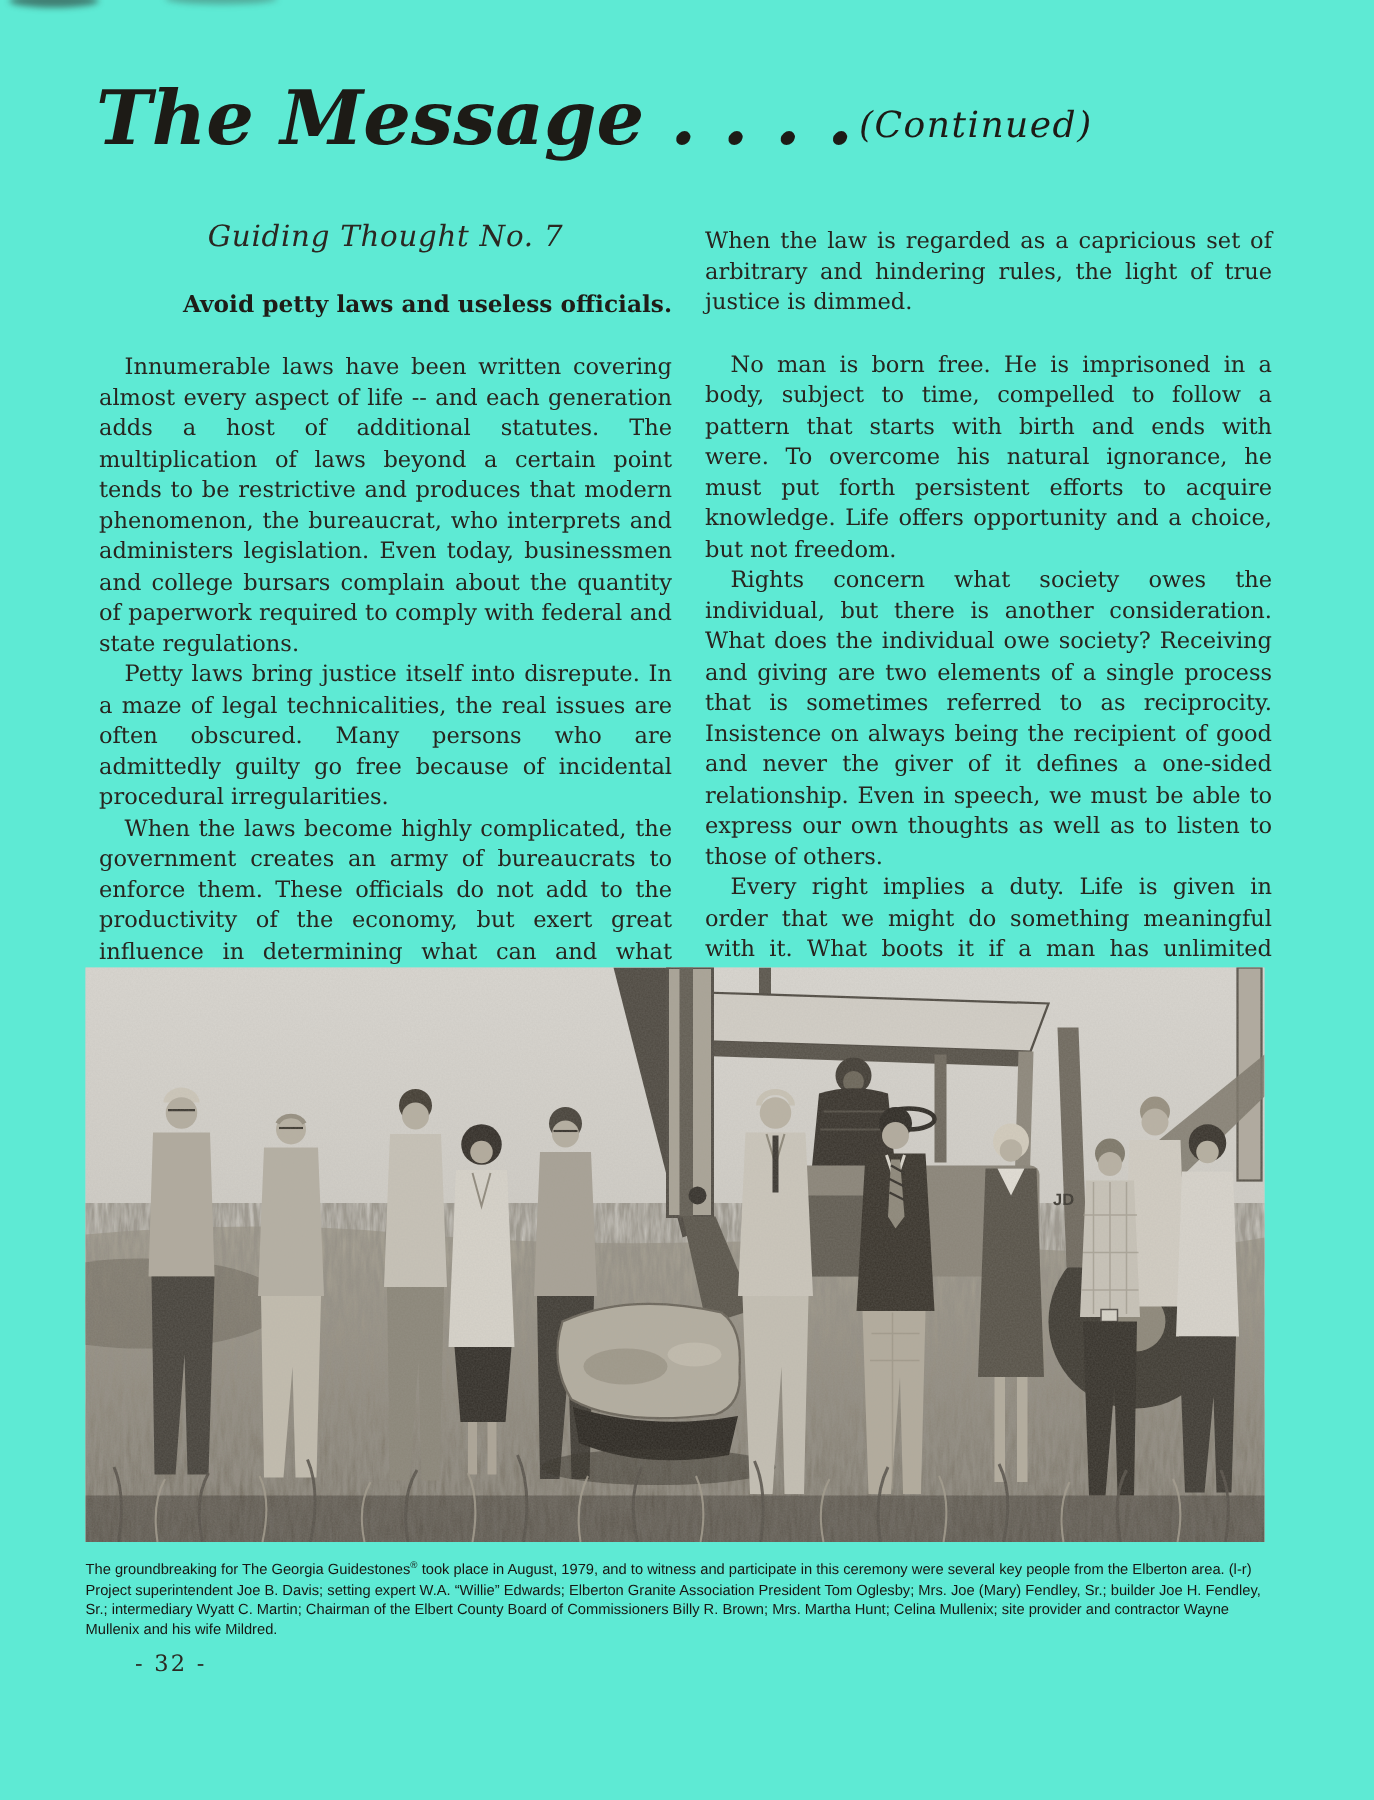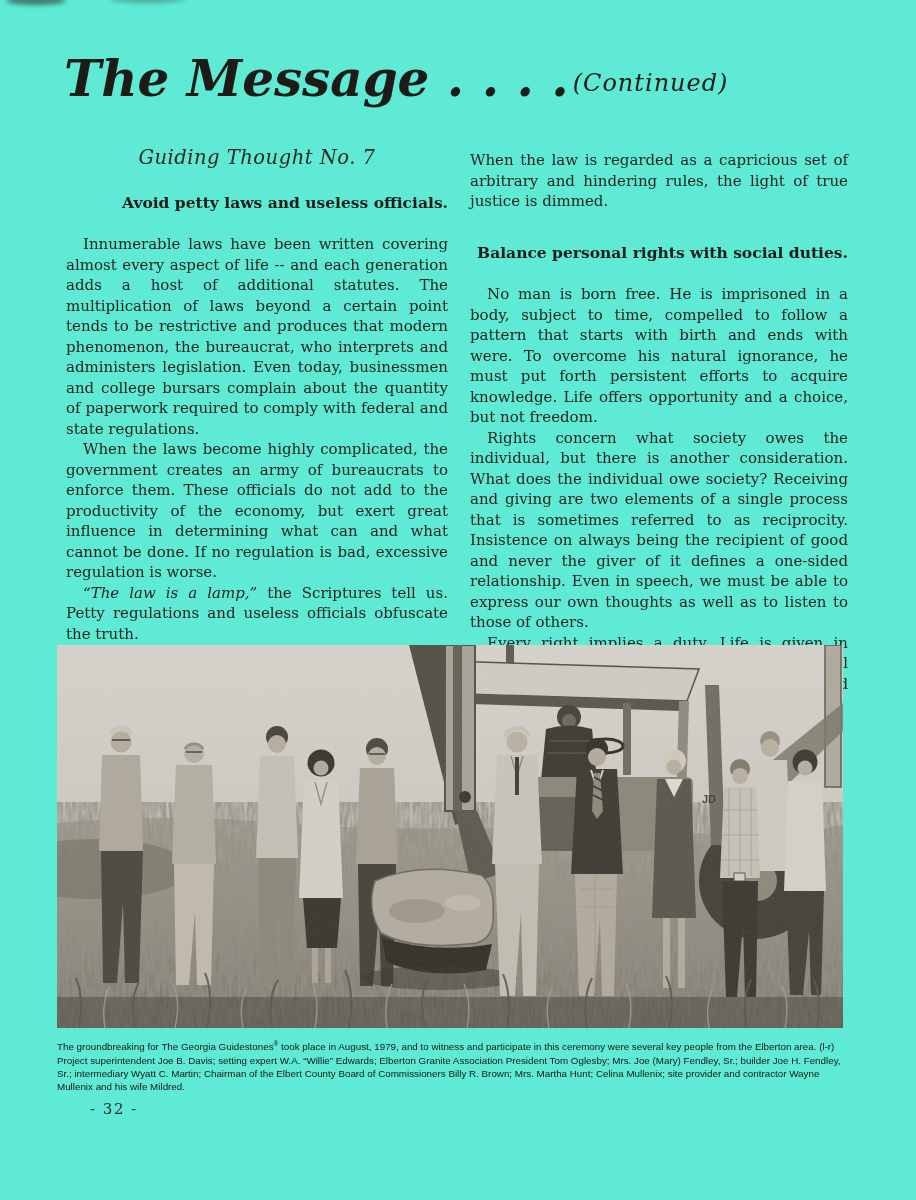--- a/index.html
+++ b/index.html
@@ -29,21 +29,21 @@
   .col-left{left:66px;}
   .col-right{left:470px;width:378px;top:150px;}
 
   .gt-heading{
     margin:0 0 24px 0;font-size:19.5px;font-weight:400;font-style:italic;
     letter-spacing:.5px;text-align:center;color:#2b2822;
   }
   .gt-sub{margin:0 0 21px 0;font-size:15.5px;font-weight:700;text-align:right;color:#1f1d18;}
   p.body{margin:0;text-indent:17px;}
   p.noindent{text-indent:0;}
-  p.continuation{margin-bottom:31px;}
+  p.continuation{margin-bottom:21px;}
   .col-right .gt-heading{margin-bottom:23px;}
   em.scripture{font-style:italic;}
 
   figure.photo-block{position:absolute;left:57px;top:645px;margin:0;width:792px;}
   svg.photo{display:block;width:786px;height:383px;background:#d5d2cb;}
   figcaption.caption{
     margin-top:9px;width:792px;
     font-family:"Liberation Sans",sans-serif;
     font-size:9.8px;line-height:13.4px;color:#181612;text-align:left;
   }
@@ -62,27 +62,27 @@
 
   <div class="smudge a"></div>
   <div class="smudge b"></div>
 
   <h1 class="title"><span>The Message . . . .</span><span class="continued">(Continued)</span></h1>
 
   <section class="col col-left">
     <h2 class="gt-heading">Guiding Thought No. 7</h2>
     <p class="gt-sub">Avoid petty laws and useless officials.</p>
     <p class="body">Innumerable laws have been written covering almost every aspect of life -- and each generation adds a host of additional statutes. The multiplication of laws beyond a certain point tends to be restrictive and produces that modern phenomenon, the bureaucrat, who interprets and administers legislation. Even today, businessmen and college bursars complain about the quantity of paperwork required to comply with federal and state regulations.</p>
+    <p class="body">Petty laws bring justice itself into disrepute. In a maze of legal technicalities, the real issues are often obscured. Many persons who are admittedly guilty go free because of incidental procedural irregularities.</p>
     <p class="body">When the laws become highly complicated, the government creates an army of bureaucrats to enforce them. These officials do not add to the productivity of the economy, but exert great influence in determining what can and what cannot be done. If no regulation is bad, excessive regulation is worse.</p>
     <p class="body"><em class="scripture">“The law is a lamp,”</em><span> the Scriptures tell us. Petty regulations and useless officials obfuscate the truth.</span></p>
   </section>
 
   <section class="col col-right">
     <p class="body noindent continuation">When the law is regarded as a capricious set of arbitrary and hindering rules, the light of true justice is dimmed.</p>
-    <p class="gt-sub">Balance personal rights with social duties.</p>
     <p class="body">No man is born free. He is imprisoned in a body, subject to time, compelled to follow a pattern that starts with birth and ends with were. To overcome his natural ignorance, he must put forth persistent efforts to acquire knowledge. Life offers opportunity and a choice, but not freedom.</p>
     <p class="body">Rights concern what society owes the individual, but there is another consideration. What does the individual owe society? Receiving and giving are two elements of a single process that is sometimes referred to as reciprocity. Insistence on always being the recipient of good and never the giver of it defines a one-sided relationship. Even in speech, we must be able to express our own thoughts as well as to listen to those of others.</p>
     <p class="body">Every right implies a duty. Life is given in order that we might do something meaningful with it. What boots it if a man has unlimited freedom and uses it to live</p>
   </section>
 
   <figure class="photo-block">
     <svg class="photo" viewBox="0 0 786 383" xmlns="http://www.w3.org/2000/svg">
       <defs>
         <linearGradient id="sky" x1="0" y1="0" x2="0" y2="1">
           <stop offset="0" stop-color="#d9d6d0"></stop>

